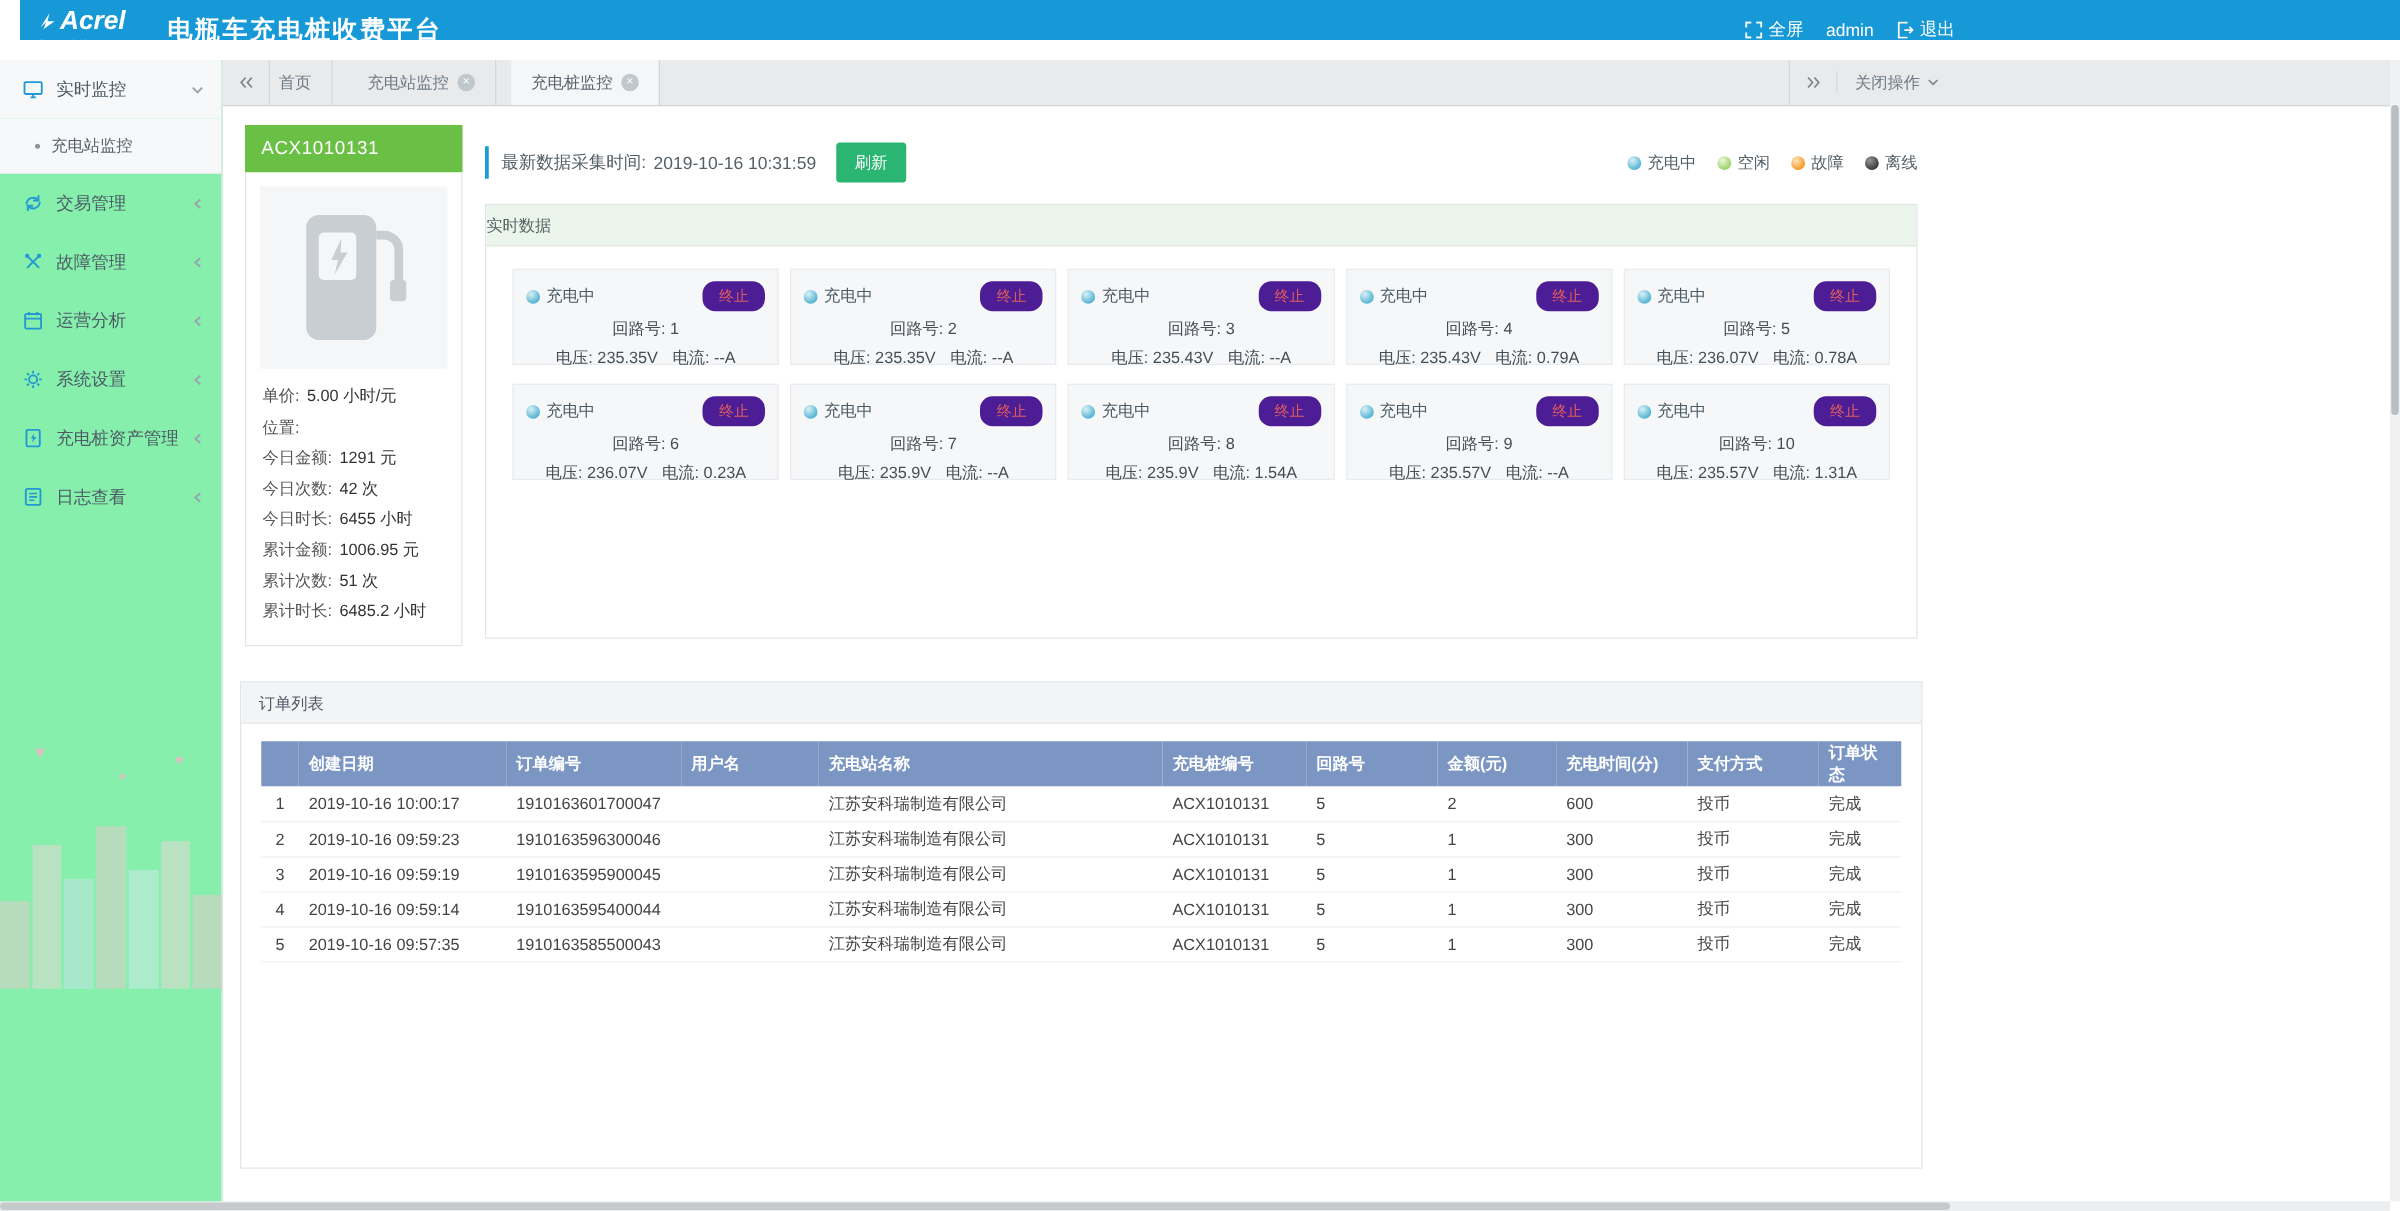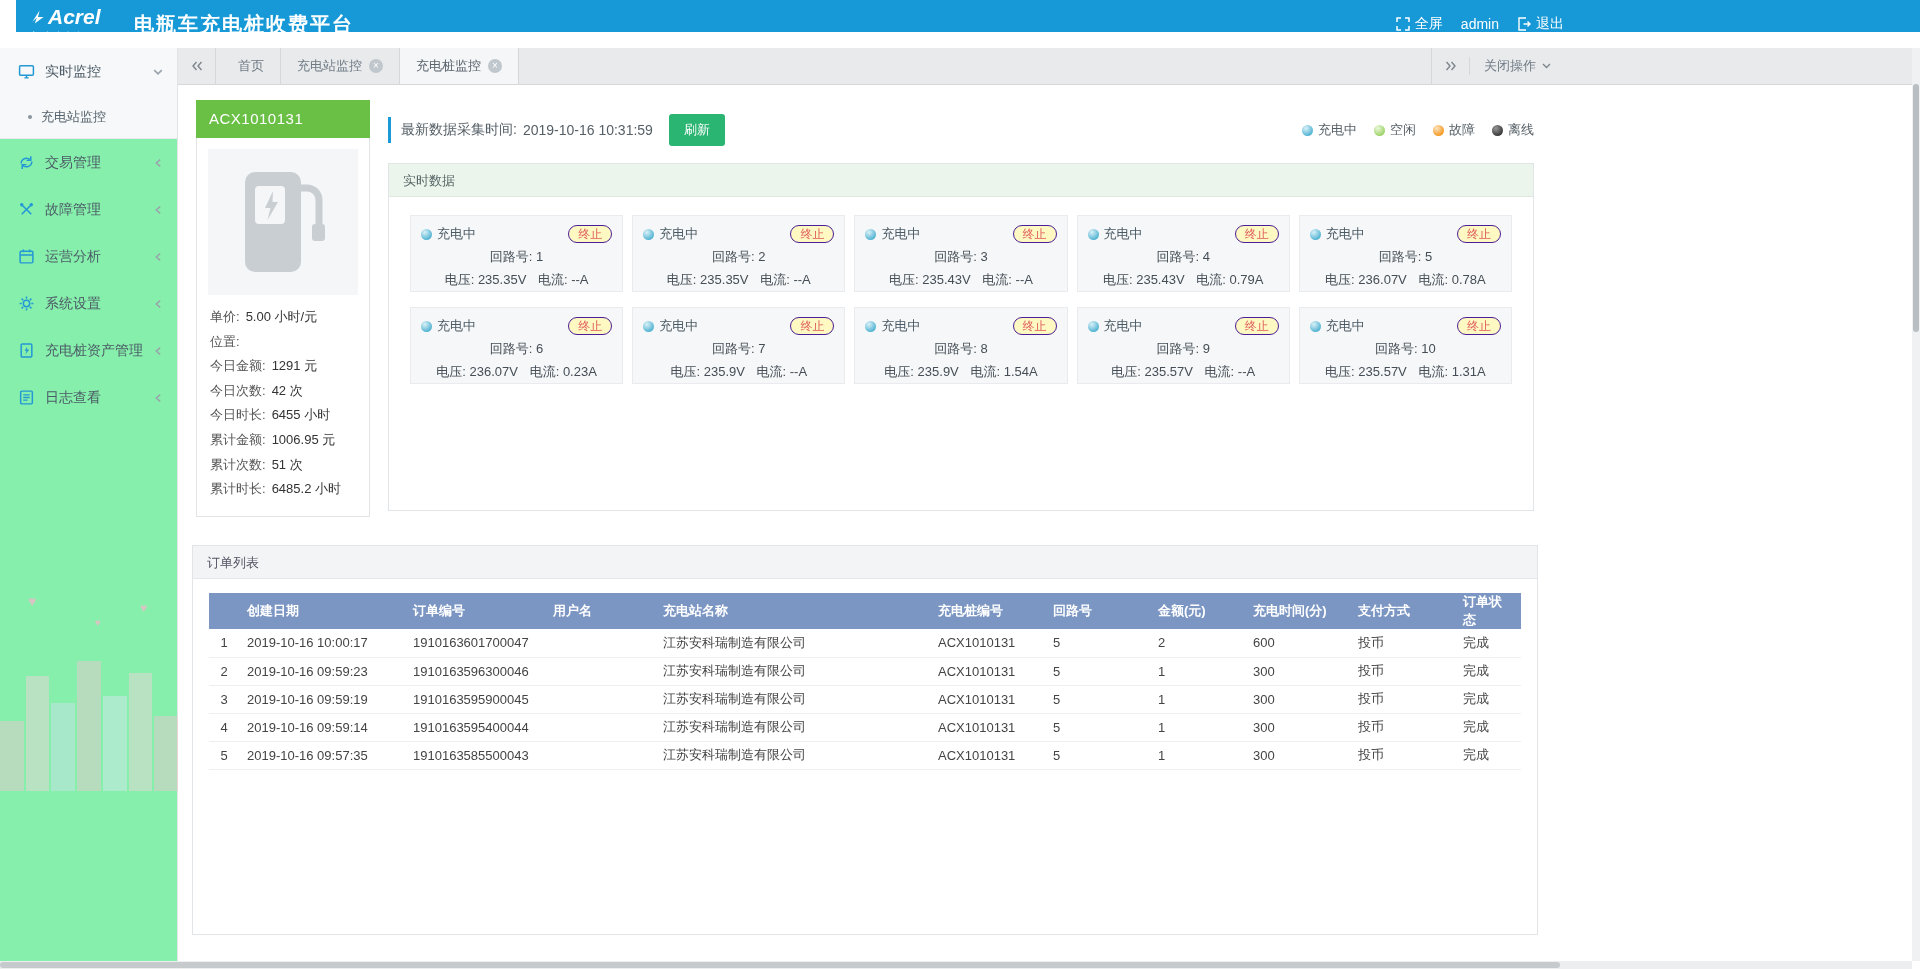--- a/index.html
+++ b/index.html
@@ -13,21 +13,21 @@
   .logo-main { font-size: 21px; font-weight: bold; font-style: italic; line-height: 26px; display: flex; align-items: center; gap: 2px; }
   .logo-sub { font-size: 8px; letter-spacing: 3.5px; line-height: 11px; white-space: nowrap; }
   .app-title { position: absolute; left: 118px; top: 0; line-height: 48px; color: #fff; font-size: 20px; font-weight: bold; letter-spacing: 2px; }
   .header-right { position: absolute; right: 372px; top: 0; height: 48px; display: flex; align-items: center; gap: 18px; color: #fff; font-size: 14px; justify-content: center; }
   .header-link { display: flex; align-items: center; gap: 5px; cursor: pointer; }
 
   
   .tabbar { position: absolute; top: 48px; left: 178px; right: 0; height: 37px; background: #e8eaec; border-bottom: 1px solid #d5d8db; z-index: 5; }
   .tab-nav { width: 38px; height: 36px; display: flex; align-items: center; justify-content: center; cursor: pointer; }
   .tab-nav-left { position: absolute; left: 0; top: 0; border-right: 1px solid #d5d8db; }
-  .tabs { position: absolute; left: 44px; top: 0; height: 36px; display: flex; }
+  .tabs { position: absolute; left: 29px; top: 0; height: 36px; display: flex; gap: 12px; }
   .tab { display: flex; align-items: center; gap: 7px; padding: 0 16px; border-right: 1px solid #d5d8db; font-size: 13px; color: #6f7a84; cursor: pointer; height: 36px; }
   .tab.active { background: #f5f6f7; color: #59636d; }
   .tab-close { width: 14px; height: 14px; border-radius: 50%; background: #c0c7cd; color: #fff; font-size: 10px; line-height: 14px; text-align: center; cursor: pointer; }
   .tab-close::before { content: "×"; }
   .tabbar-right { position: absolute; right: 355px; top: 0; height: 36px; display: flex; align-items: center; }
   .tabbar-right .tab-nav { border-left: 1px solid #d5d8db; }
   .close-ops { display: flex; align-items: center; gap: 6px; padding: 0 14px; border-left: 1px solid #d5d8db; font-size: 13px; color: #6f7a84; cursor: pointer; }
 
   
   .sidebar { position: absolute; top: 48px; left: 0; width: 178px; bottom: 0; background: #86efac; border-right: 1px solid #e2e5e7; z-index: 4; }
@@ -70,26 +70,26 @@
   .legend { margin-left: auto; display: flex; align-items: center; gap: 17px; font-size: 13px; color: #555f66; }
   .legend-item { display: flex; align-items: center; gap: 5px; }
   .dot { width: 11px; height: 11px; border-radius: 50%; display: inline-block; }
   .dot-charging { background: radial-gradient(circle at 35% 30%, #d9f1f7, #54b4d3 72%); }
   .dot-idle     { background: radial-gradient(circle at 35% 30%, #eaf8da, #9ed36a 72%); }
   .dot-fault    { background: radial-gradient(circle at 35% 30%, #fde3c0, #f59a23 72%); }
   .dot-offline  { background: radial-gradient(circle at 35% 30%, #969696, #3a3a3a 72%); }
 
   
   .realtime-panel { position: absolute; left: 210px; top: 78px; width: 1146px; height: 348px; border: 1px solid #e2e5e7; background: #fff; }
-  .panel-header-green { height: 33px; background: #ecf5ec; border-bottom: 1px solid #dfe8df; font-size: 13px; color: #566; line-height: 33px; padding-left: 14px; }
+  .panel-header-green { height: 33px; background: #ecf5ec; border-bottom: 1px solid #dfe8df; font-size: 13px; color: #566; line-height: 33px; }
   .cards { padding: 18px 21px; display: grid; grid-template-columns: repeat(5, 1fr); gap: 15px 9px; }
   .card { background: #f6f7f8; border: 1px solid #e9ebee; height: 77px; padding: 9px 10px 0; font-size: 13px; }
   .card-top { display: flex; align-items: center; gap: 5px; }
   .card-status { color: #4a5a64; }
-  .terminate { margin-left: auto; border: 1px solid #4c1d95; color: #e05c5c; border-radius: 10px; font-size: 12px; line-height: 16px; padding: 0 9px; background: #fef9c3; cursor: pointer; }
+  .terminate { margin-left: auto; border: 4px solid #4c1d95; color: #e05c5c; border-radius: 10px; font-size: 12px; line-height: 16px; padding: 0 9px; background: #4c1d95; cursor: pointer; }
   .card-line { text-align: center; color: #454e56; margin-top: 5px; white-space: nowrap; }
   .card-line .gap { margin-left: 8px; }
 
   
   .orders-panel { position: absolute; left: 14px; top: 460px; width: 1346px; height: 390px; border: 1px solid #e2e5e7; background: #fff; overflow: hidden; }
   .panel-header-gray { height: 33px; background: #f3f4f5; border-bottom: 1px solid #e4e6e8; font-size: 13px; color: #556; line-height: 33px; padding-left: 14px; }
   .orders-body { padding: 14px 16px; }
   table { width: 100%; border-collapse: collapse; font-size: 13px; table-layout: fixed; }
   thead th { background: #7c96c3; color: #fff; font-weight: bold; height: 29px; text-align: left; padding: 0 8px; }
   tbody td { height: 28px; border-bottom: 1px solid #edf0f2; color: #444; padding: 0 8px; overflow: hidden; white-space: nowrap; }

